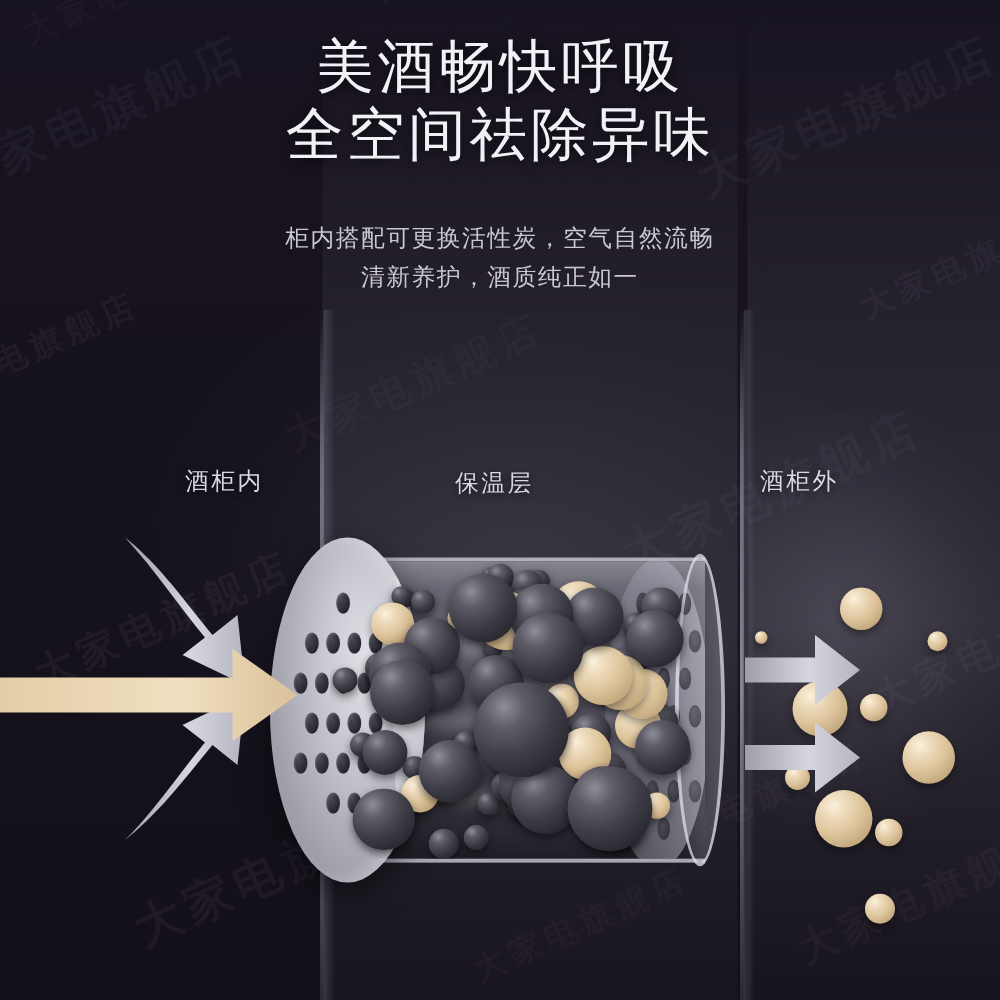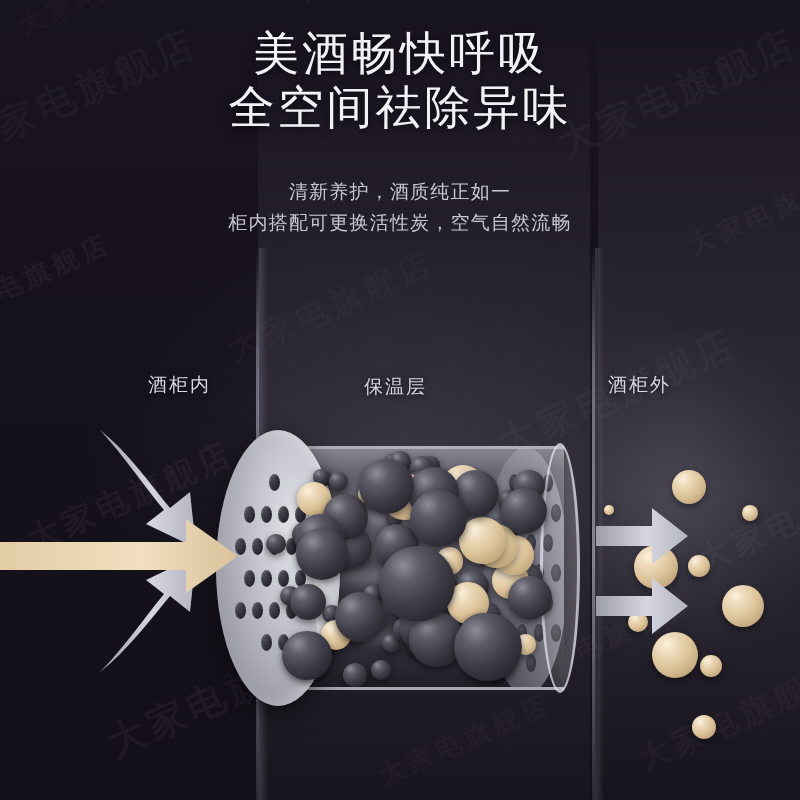--- a/index.html
+++ b/index.html
@@ -173,22 +173,22 @@
       <div class="wm" style="left: 640px; top: 740px; font-size: 32px; opacity: 0.67;">大家电旗舰店</div>
       <div class="wm" style="left: -40px; top: 120px; font-size: 38px; opacity: 0.79;">大家电旗舰店</div>
     </div>
 
   <div id="headline">
     <div class="h-line">美酒畅快呼吸</div>
     <div class="h-line">全空间祛除异味</div>
   </div>
 
   <div id="subhead">
+    <div class="s-line">柜内搭配可更换活性炭，空气自然流畅</div>
     <div class="s-line">清新养护，酒质纯正如一</div>
-    <div class="s-line">柜内搭配可更换活性炭，空气自然流畅</div>
   </div>
 
   <div class="zone-label" id="label-inside">酒柜内</div>
   <div class="zone-label" id="label-layer">保温层</div>
   <div class="zone-label" id="label-outside">酒柜外</div>
 
   <div id="cylinder">
     <div id="cyl-body">
       <div id="wisp-layer">
           <div class="wisp" style="left: 10px; top: 62px; width: 230px; height: 14px; opacity: 0.45;"></div>

